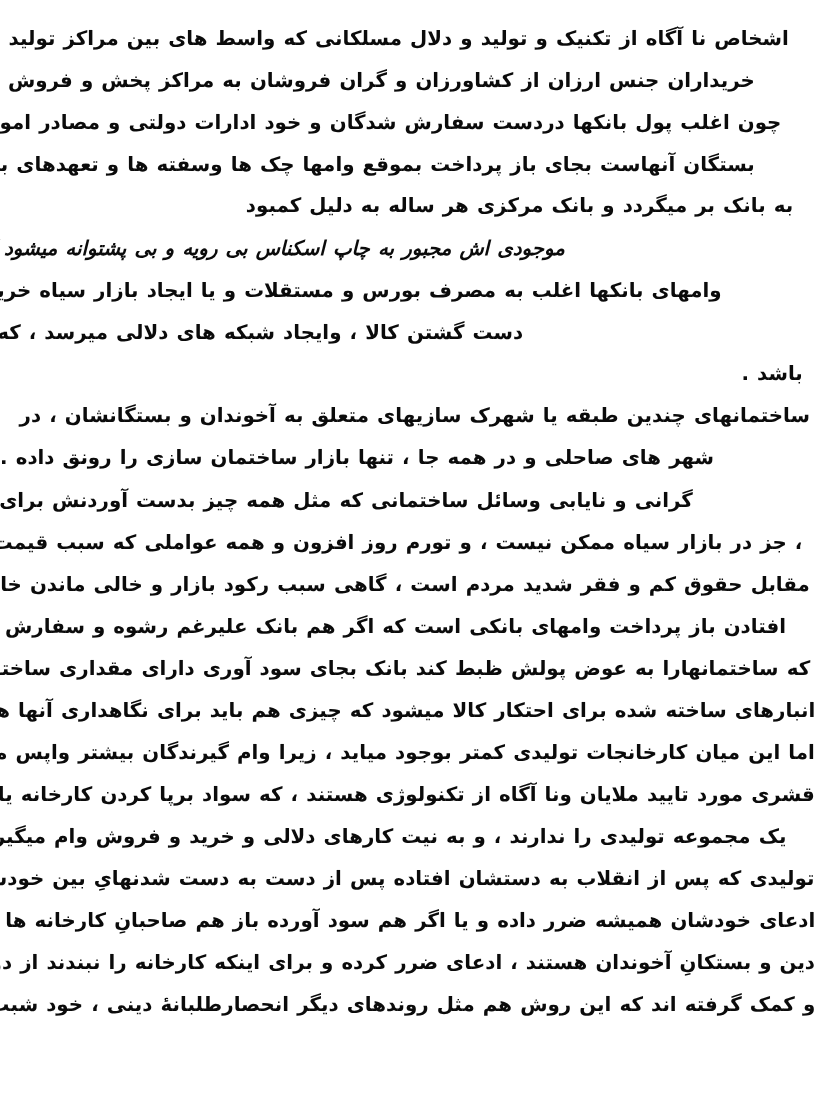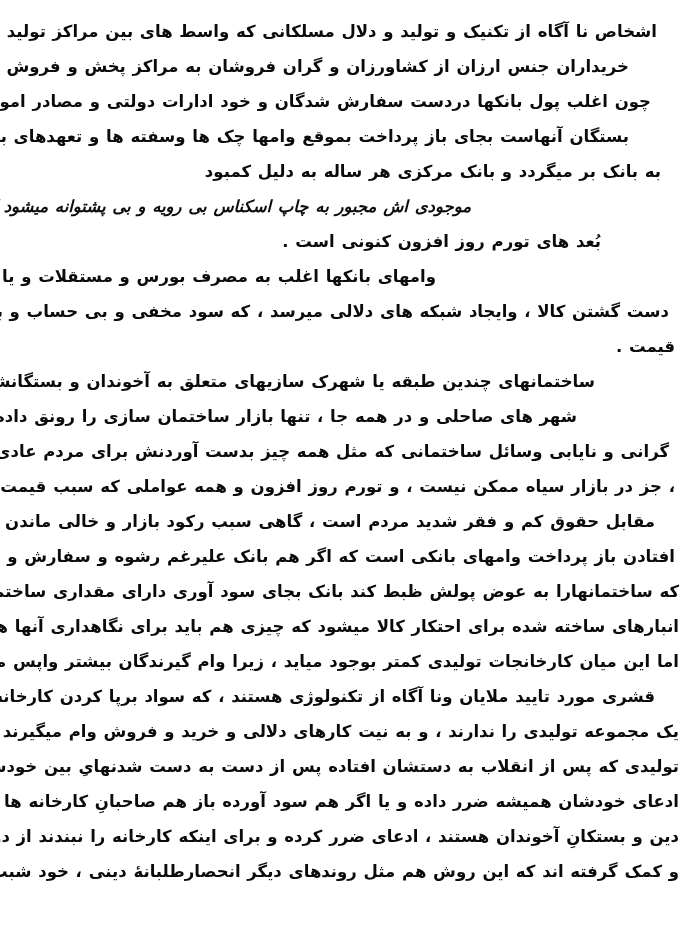--- a/index.html
+++ b/index.html
@@ -62,24 +62,23 @@
 </head>
 <body>
 
 <div class="page">
   <div class="line">اشخاص نا آگاه از تکنیک و تولید  و دلال مسلکانی  که واسط های  بین مراکز تولید  و مردم ، و یا</div>
   <div class="line">خریداران  جنس ارزان از کشاورزان  و گران فروشان به مراکز پخش و  فروش به مردم هستد</div>
   <div class="line">چون اغلب  پول بانکها دردست  سفارش شدگان و خود ادارات دولتی  و مصادر امور دولت و</div>
   <div class="line">بستگان آنهاست  بجای  باز پرداخت بموقع  وامها  چک ها وسفته ها و تعهدهای بی پشتوانه و سفارشی</div>
   <div class="line">به بانک بر میگردد و بانک مرکزی هر ساله به دلیل کمبود</div>
   <div class="line">موجودی اش مجبور به چاپ اسکناس بی رویه  و  بی  پشتوانه  میشود  که یکی از</div>
-  <div class="line">بُعد های تورم  روز افزون کنونی است .</div>
   <div class="line">وامهای بانکها اغلب به مصرف  بورس و مستقلات  و یا ایجاد بازار سیاه  خرید و فروشهای  دست به</div>
   <div class="line">دست گشتن کالا ، وایجاد شبکه های دلالی  میرسد ، که سود مخفی و بی حساب و بی مالیات داشته</div>
-  <div class="line">قیمت .</div>
+  <div class="line">باشد .</div>
   <div class="line">ساختمانهای  چندین طبقه یا شهرک سازیهای متعلق به آخوندان و بستگانشان ، در</div>
   <div class="line">شهر های صاحلی  و در همه جا ، تنها بازار ساختمان سازی را رونق داده .</div>
   <div class="line">گرانی و نایابی وسائل ساختمانی که مثل همه چیز بدست آوردنش  برای مردم عادی که پارتی ندارند</div>
   <div class="line">، جز در بازار سیاه ممکن نیست ، و تورم  روز افزون  و همه عواملی که سبب قیمت زیاد خانه  در</div>
   <div class="line">مقابل حقوق کم و  فقر شدید مردم است ، گاهی  سبب رکود بازار  و خالی ماندن خانه ها  و عقب</div>
   <div class="line">افتادن باز پرداخت  وامهای بانکی  است که اگر هم بانک علیرغم رشوه و سفارش و غیره  زورش برسد</div>
   <div class="line">که ساختمانهارا به عوض پولش ظبط کند بانک بجای سود آوری دارای مقداری ساختمان  و یا</div>
   <div class="line">انبارهای ساخته شده برای احتکار کالا میشود  که چیزی هم باید برای نگاهداری آنها هزینه کند .</div>
   <div class="line">اما این میان کارخانجات  تولیدی  کمتر بوجود میاید ، زیرا وام گیرندگان  بیشتر  واپس ماندگان</div>
   <div class="line">قشری مورد تایید ملایان  ونا آگاه از تکنولوژی هستند ،  که  سواد برپا کردن کارخانه یا راه انداختن</div>

